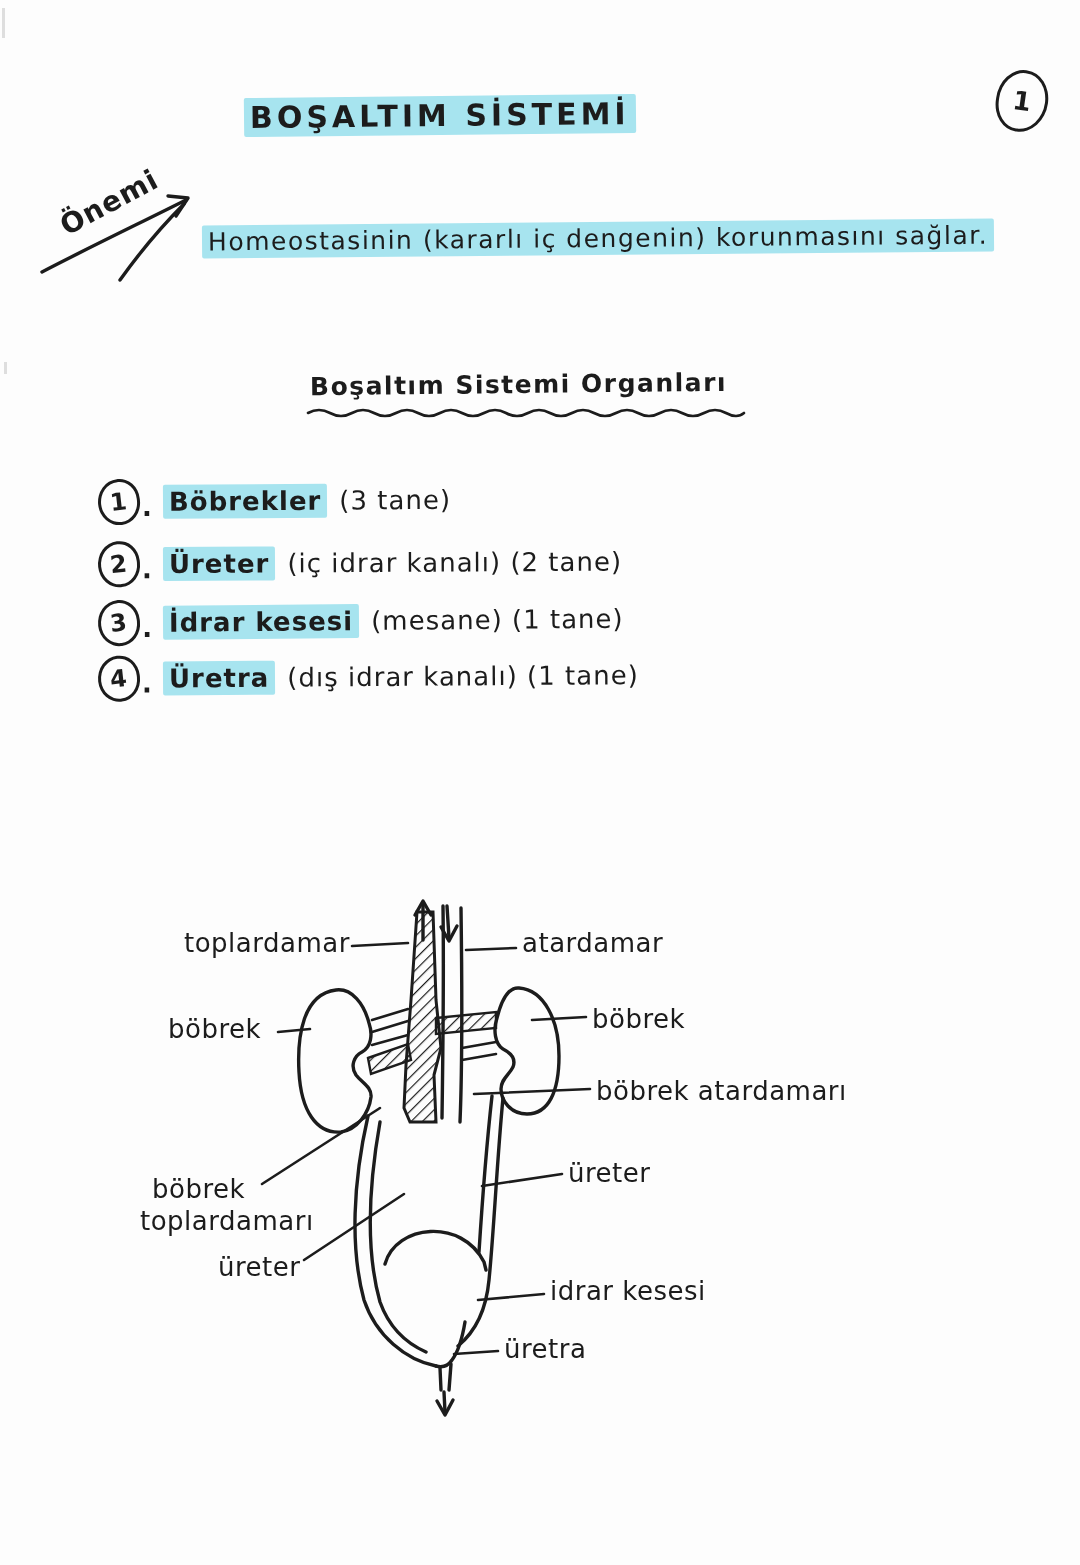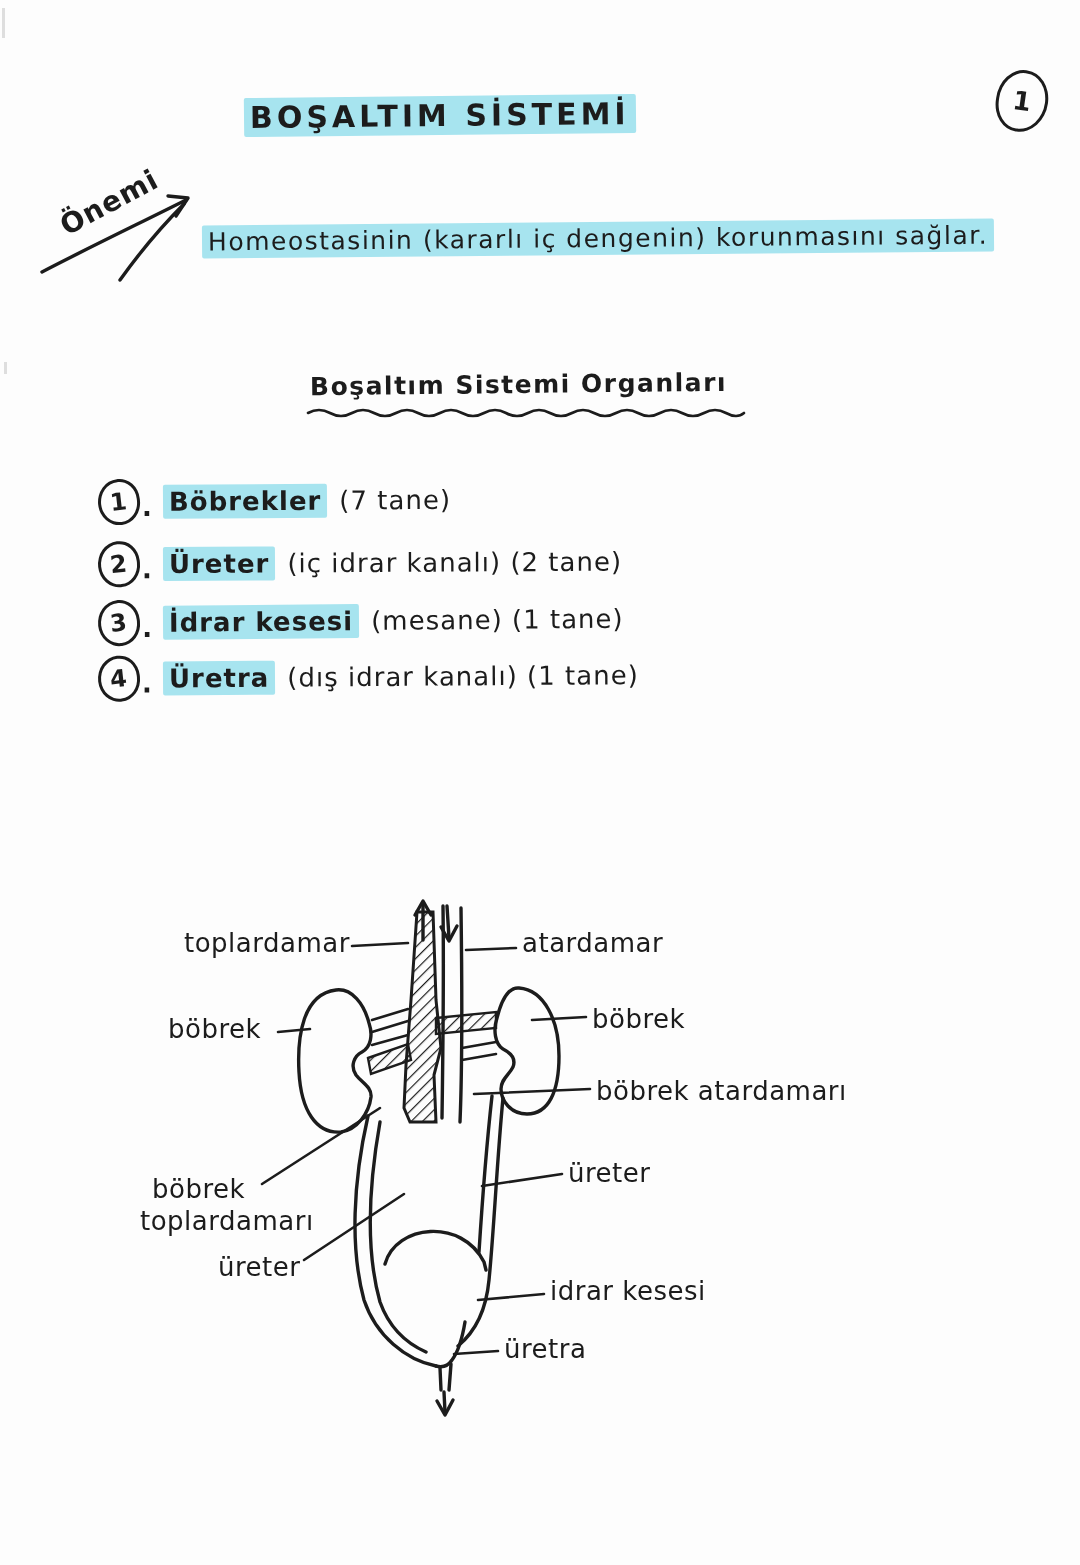--- a/index.html
+++ b/index.html
@@ -112,21 +112,21 @@
 
 <div class="abs subtitle">Boşaltım Sistemi Organları</div>
 <svg class="abs subtitle-squiggle" width="440" height="16" viewBox="0 0 440 16">
   <path class="stroke w2" d="M2,9 Q13,3 24,9 T46,9 T68,9 T90,9 T112,9 T134,9 T156,9 T178,9 T200,9 T222,9 T244,9 T266,9 T288,9 T310,9 T332,9 T354,9 T376,9 T398,9 T420,9 T438,9"></path>
 </svg>
 
 <div class="abs list-row row1">
   <span class="circ">1</span>
   <span class="dot">.</span>
   <span class="hl organ-name">Böbrekler</span>
-  <span>(7 tane)</span>
+  <span>(3 tane)</span>
 </div>
 <div class="abs list-row row2">
   <span class="circ">2</span>
   <span class="dot">.</span>
   <span class="hl organ-name">Üreter</span>
   <span>(iç idrar kanalı) (2 tane)</span>
 </div>
 <div class="abs list-row row3">
   <span class="circ">3</span>
   <span class="dot">.</span>

